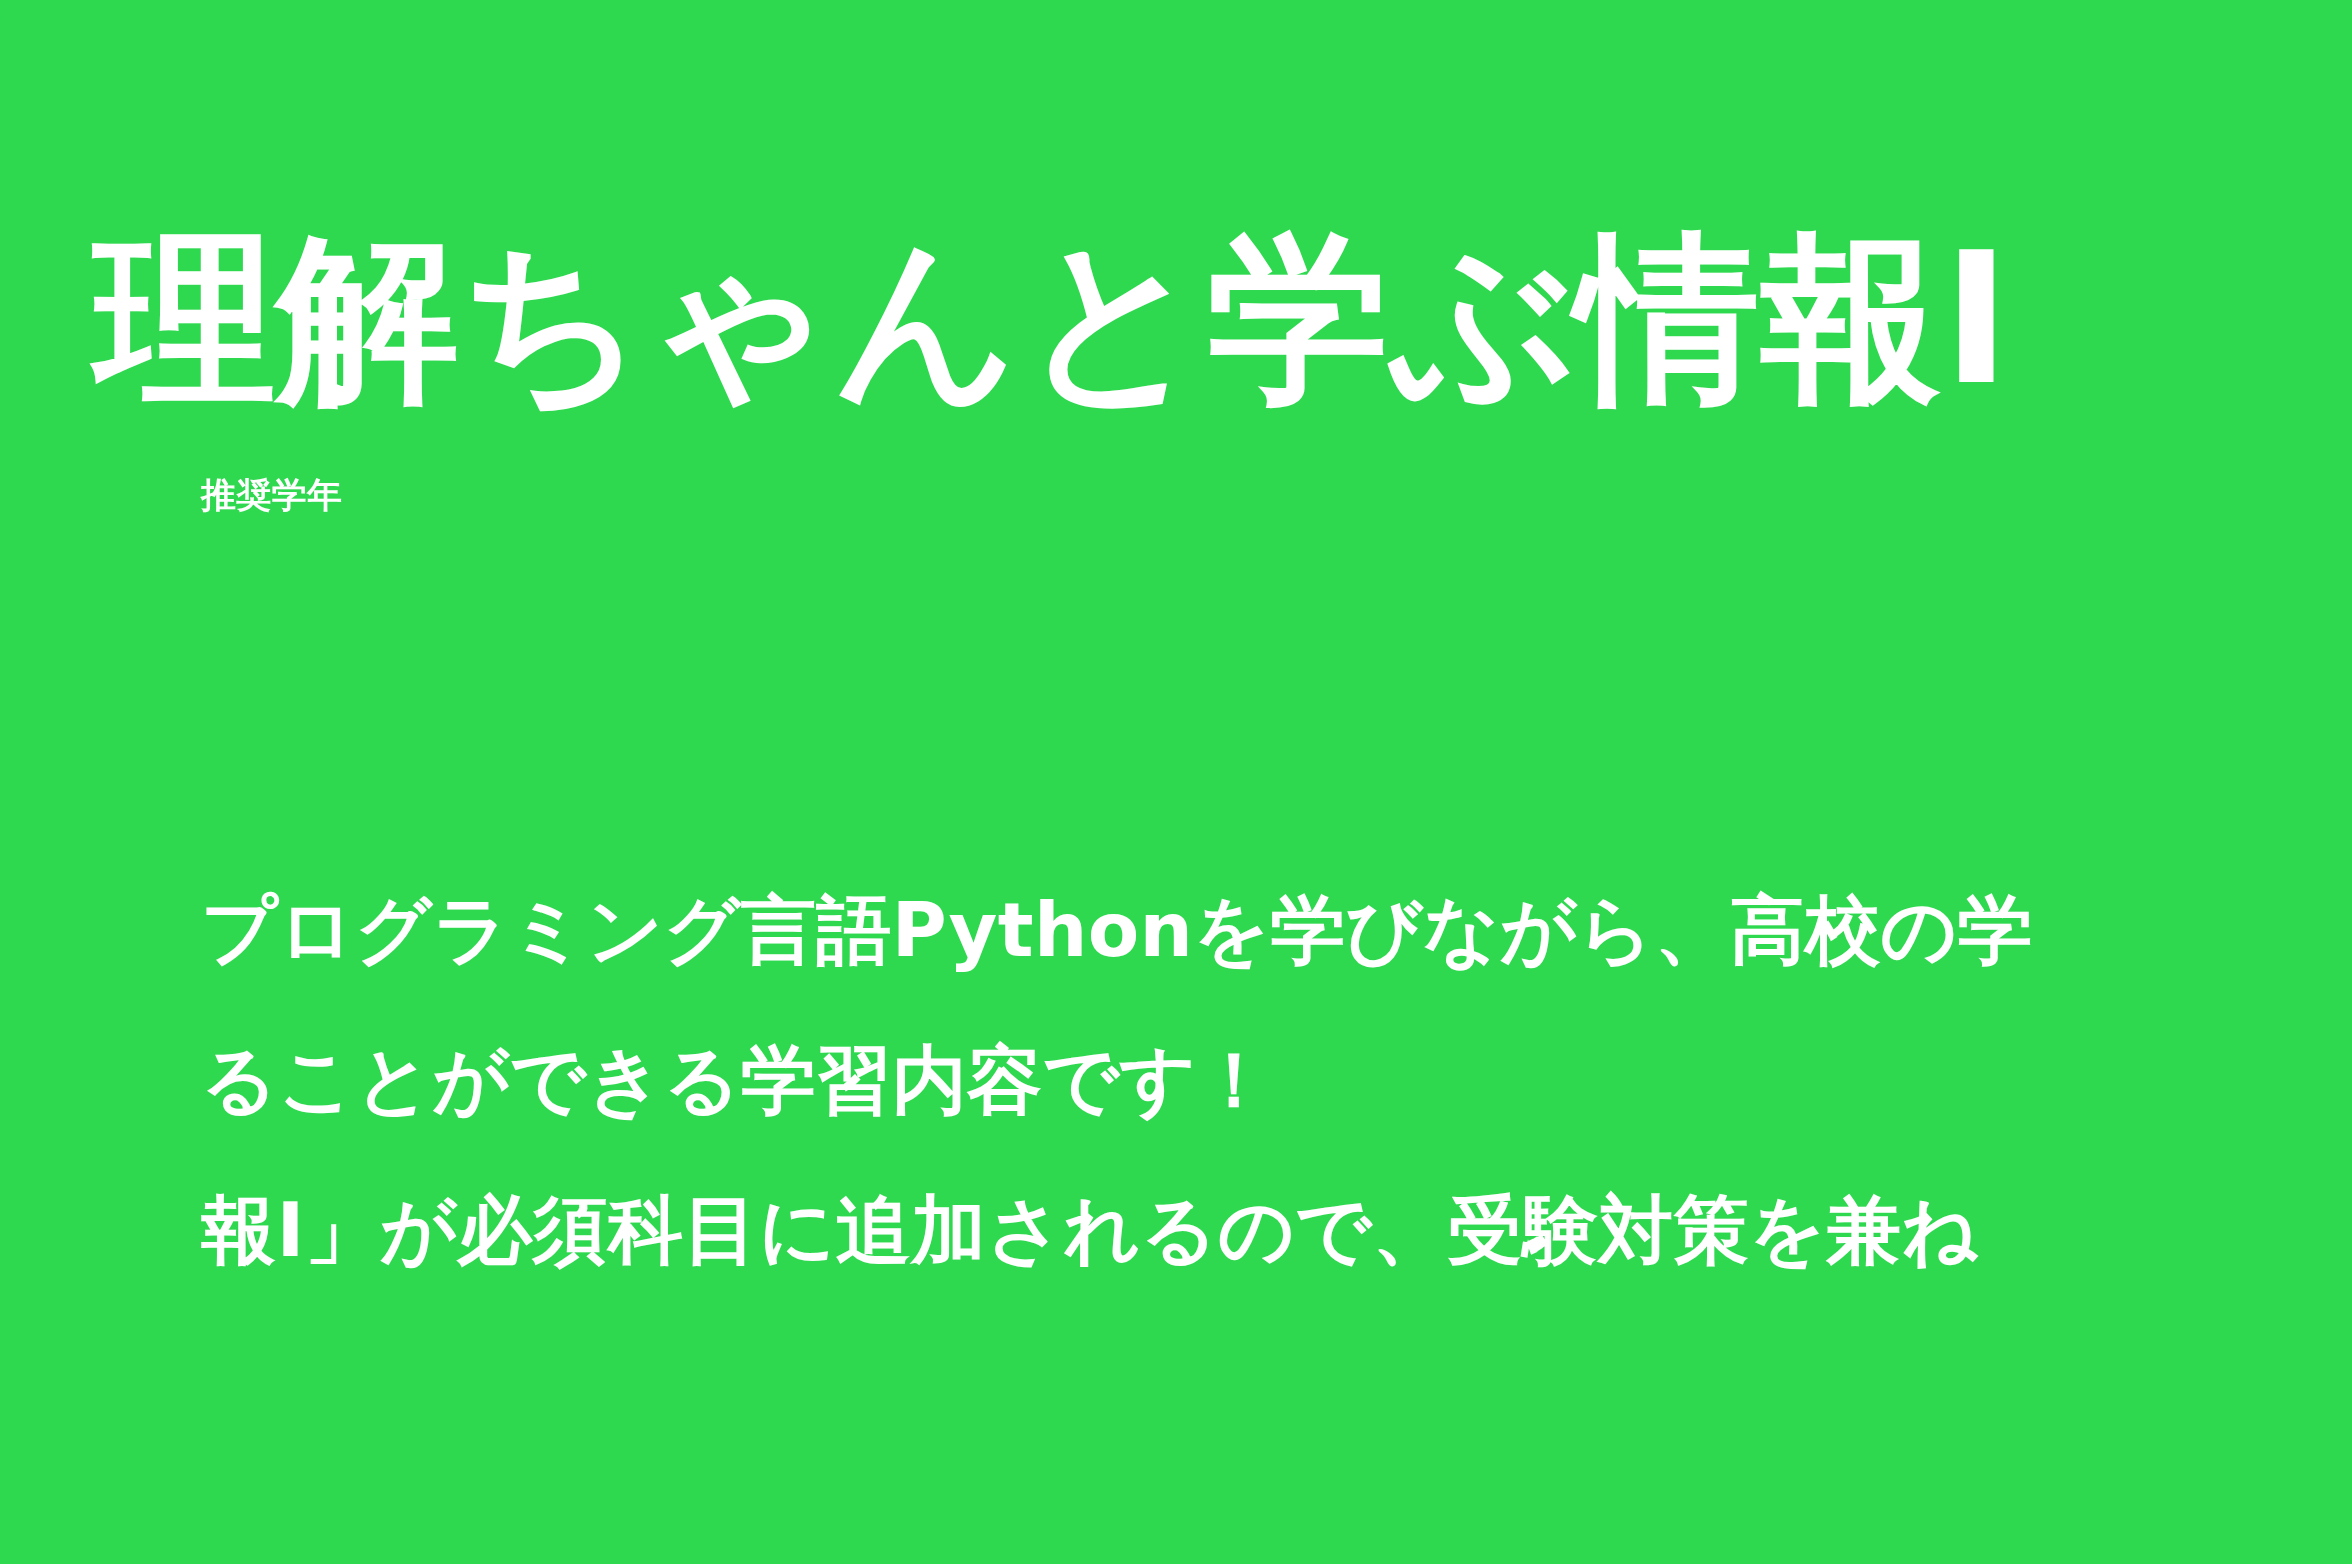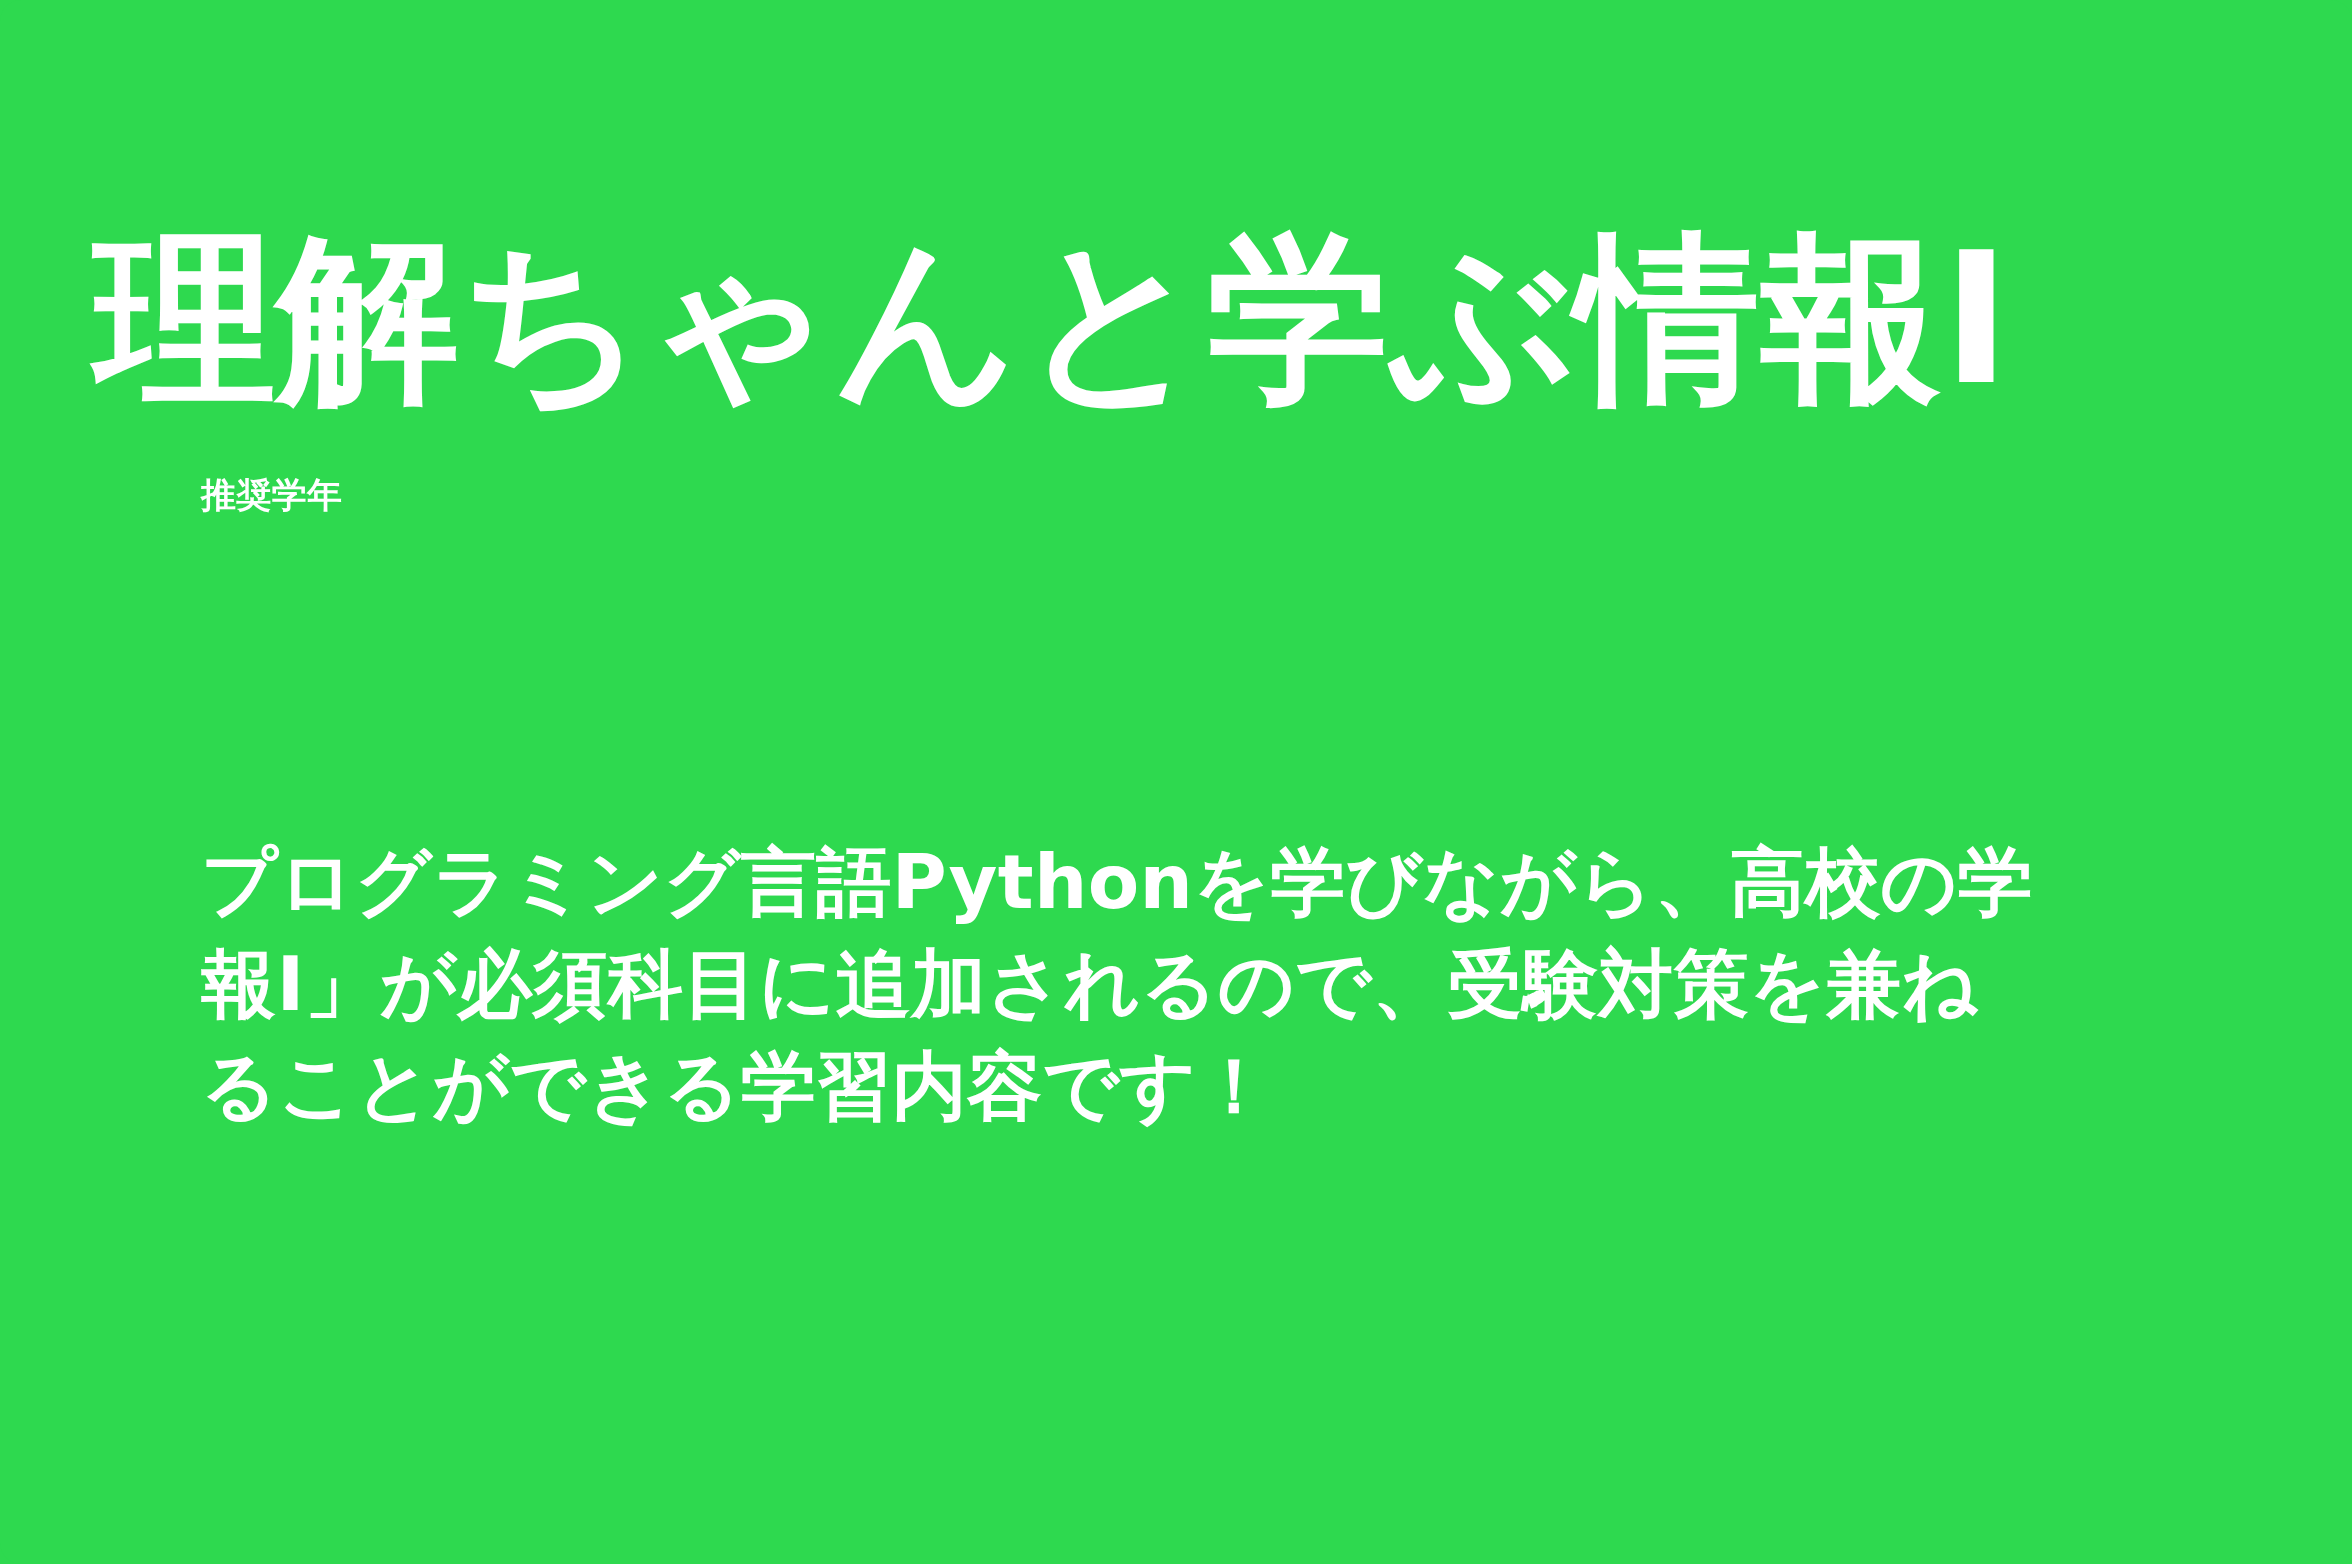--- a/index.html
+++ b/index.html
@@ -62,33 +62,34 @@
     top: 831px;
     width: 2019px;
     color: #ffffff;
     font-size: 75px;
     line-height: 1.36;
     font-weight: 700;
     letter-spacing: 0.005em;
   }
   .body-line {
     white-space: nowrap;
+    margin-top: 48px;
   }
 </style>
 </head>
 <body style="background: rgb(46, 217, 79);">
 
 <div class="slide" style="background: rgb(46, 217, 79);">
 
   <h1 class="title">理解ちゃんと学ぶ情報I</h1>
 
   <div class="subtitle-block">
     <div class="subtitle-line">推奨学年</div>
   </div>
 
   <div class="body-block">
     <div class="body-line">プログラミング言語Pythonを学びながら、高校の学</div>
+    <div class="body-line">ることができる学習内容です！</div>
     <div class="body-line">報I」が必須科目に追加されるので、受験対策を兼ね</div>
-    <div class="body-line">ることができる学習内容です！</div>
   </div>
 
 </div>
 
 
 </body></html>

